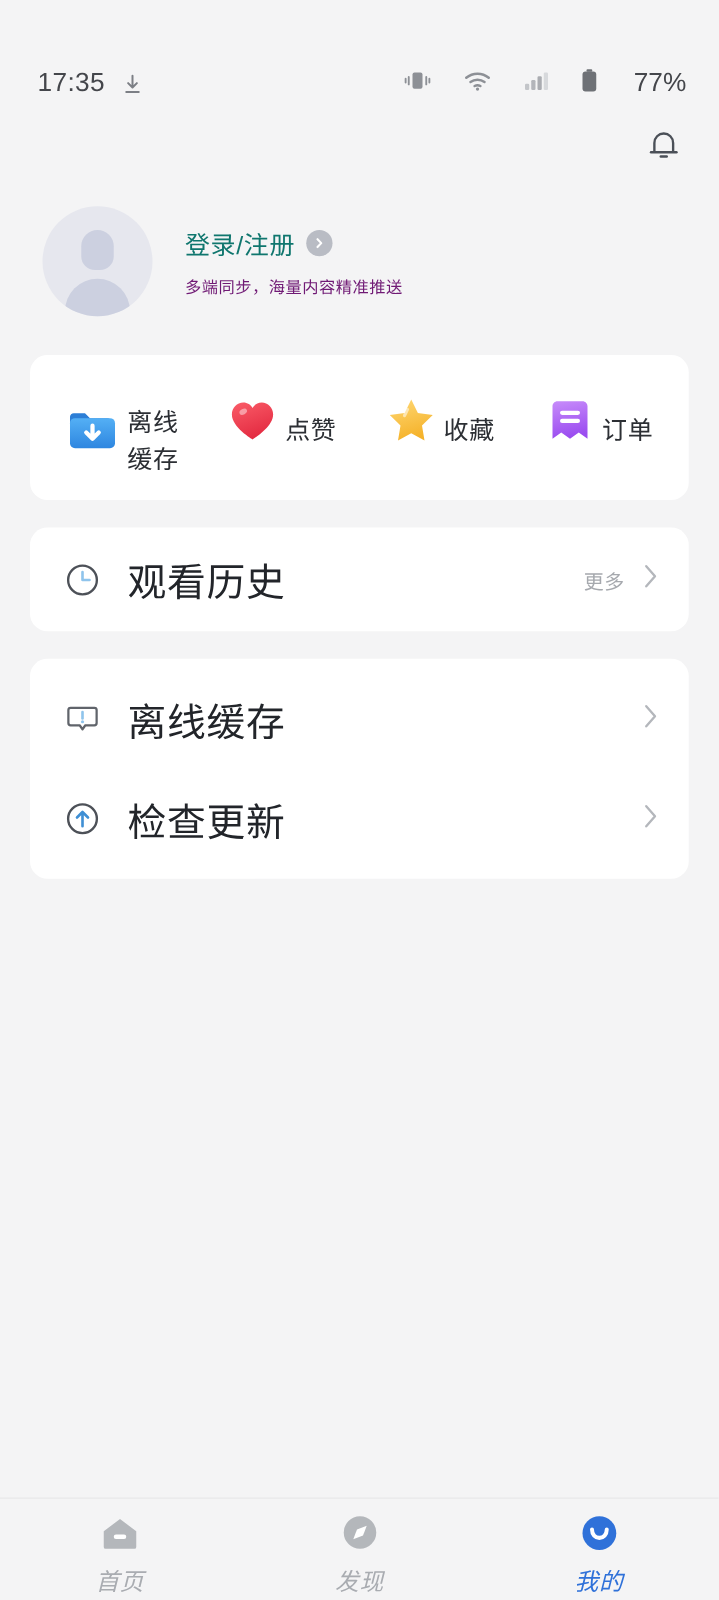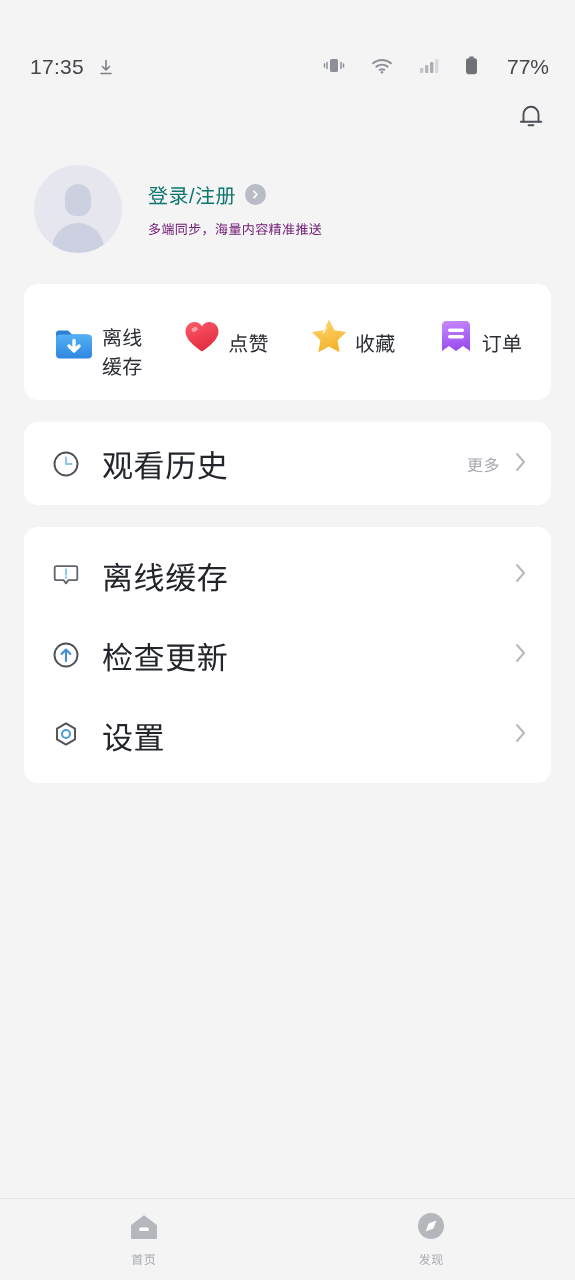--- a/index.html
+++ b/index.html
@@ -117,21 +117,21 @@
   
   .tabbar {
     flex: 0 0 92px; height: 92px;
     background: #f4f4f5;
     border-top: 1px solid #e7e7e9;
     display: flex; align-items: flex-start;
     padding-top: 10px;
   }
   .tab { flex: 1; display: flex; flex-direction: column; align-items: center; }
   .tab-icon { height: 34px; display: flex; align-items: center; justify-content: center; }
-  .tab-label { margin-top: 7px; font-size: 12px; color: #a9acb1; letter-spacing: .5px; }
+  .tab-label { margin-top: 7px; font-size: 19px; color: #a9acb1; letter-spacing: .5px; font-style: italic; }
   .tab.active .tab-label { color: #2f71d9; }
 
   .homebar-wrap { flex: 0 0 34px; display: flex; align-items: center; justify-content: center; background: #f4f4f5; }
   .homebar { width: 154px; height: 6px; border-radius: 3px; background: #b6b8bb; }
 </style>
 </head>
 <body>
 
 <div class="phone">
 
@@ -325,35 +325,20 @@
         </span>
         <span class="row-label">检查更新</span>
         <span class="row-spacer"></span>
         <span>
           <svg width="13" height="22" viewBox="0 0 13 22">
             <path d="M3 3l7 8-7 8" stroke="#b4b7bc" stroke-width="1.9" fill="none" stroke-linecap="round" stroke-linejoin="round"></path>
           </svg>
         </span>
       </div>
 
-      <div class="menu-row">
-        <span class="row-icon">
-          <svg width="30" height="30" viewBox="0 0 30 30">
-            <path d="M15 3.4l9 5.2v10.8l-9 5.2-9-5.2V8.6z" fill="none" stroke="#4d5158" stroke-width="1.9" stroke-linejoin="round"></path>
-            <circle cx="15" cy="14" r="4" fill="none" stroke="#4f9ad8" stroke-width="2"></circle>
-          </svg>
-        </span>
-        <span class="row-label">设置</span>
-        <span class="row-spacer"></span>
-        <span>
-          <svg width="13" height="22" viewBox="0 0 13 22">
-            <path d="M3 3l7 8-7 8" stroke="#b4b7bc" stroke-width="1.9" fill="none" stroke-linecap="round" stroke-linejoin="round"></path>
-          </svg>
-        </span>
-      </div>
 
     </div>
 
   </div>
 
   <div class="tabbar">
 
     <div class="tab">
       <span class="tab-icon">
         <svg width="34" height="30" viewBox="0 0 34 30">
@@ -368,20 +353,29 @@
     <div class="tab">
       <span class="tab-icon">
         <svg width="30" height="30" viewBox="0 0 30 30">
           <circle cx="15" cy="15" r="13" fill="#b4b7bb"></circle>
           <path d="M20.4 9.6l-3 7.8-7.8 3 3-7.8z" fill="#ffffff"></path>
         </svg>
       </span>
       <span class="tab-label">发现</span>
     </div>
 
+    <div class="tab active">
+      <span class="tab-icon">
+        <svg width="31" height="31" viewBox="0 0 31 31">
+          <circle cx="15.5" cy="15.5" r="13.5" fill="#2f71d9"></circle>
+          <path d="M9.6 12.6c0 4 2.6 6.7 5.9 6.7s5.9-2.7 5.9-6.7" fill="none" stroke="#ffffff" stroke-width="3.2" stroke-linecap="round"></path>
+        </svg>
+      </span>
+      <span class="tab-label">我的</span>
+    </div>
 
   </div>
 
   <div class="homebar-wrap">
     <div class="homebar"></div>
   </div>
 
 </div>
 
 </body></html>

